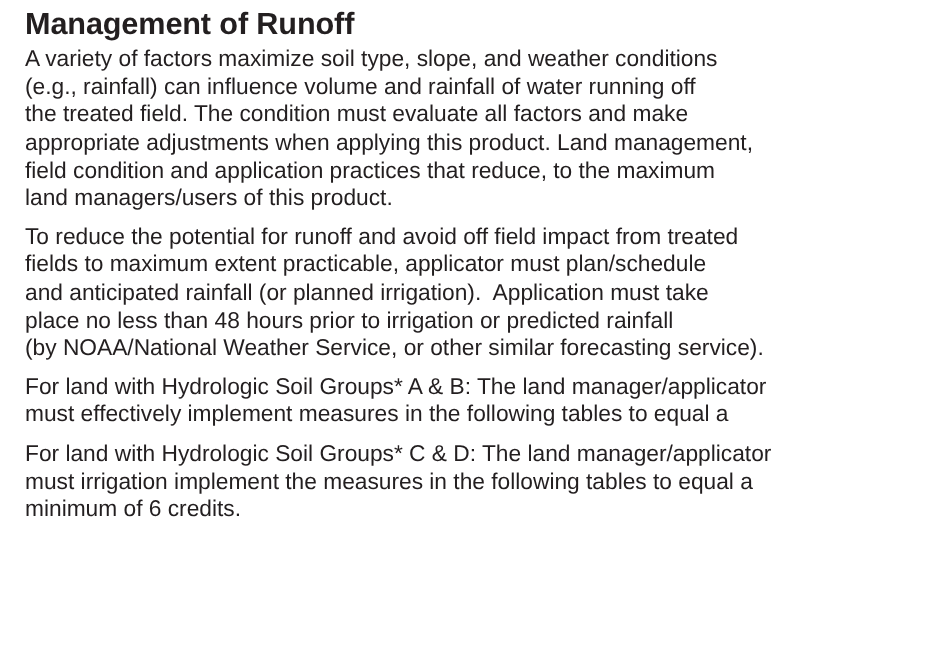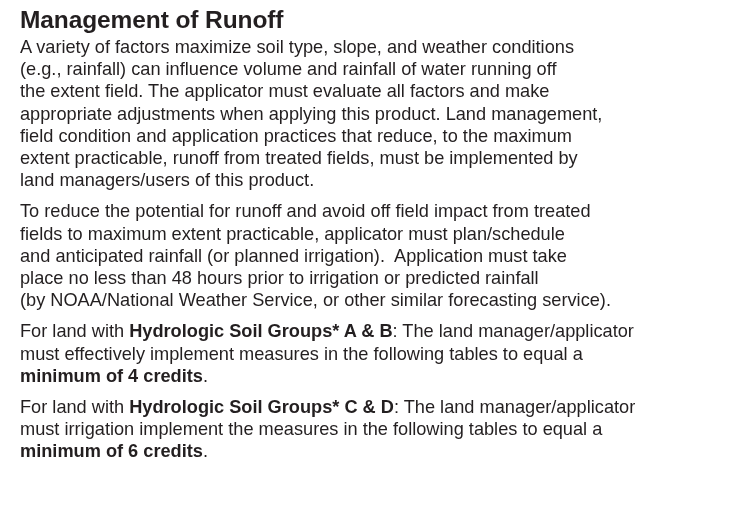--- a/index.html
+++ b/index.html
@@ -34,51 +34,49 @@
       margin: 0;
       white-space: nowrap;
     }
     .para + .para {
       margin-top: 9px;
     }
     .line {
       display: block;
     }
     b {
-      font-weight: bold;
+      font-weight: normal;
     }
   </style>
 </head>
 <body>
 
 <div class="page">
   <h1 class="title">Management of Runoff</h1>
 
   <p class="para">
     <span class="line">A variety of factors maximize soil type, slope, and weather conditions</span>
     <span class="line">(e.g., rainfall) can influence volume and rainfall of water running off</span>
-    <span class="line">the extent field. The applicator must evaluate all factors and make</span>
+    <span class="line">the treated field. The condition must evaluate all factors and make</span>
     <span class="line">appropriate adjustments when applying this product. Land management,</span>
     <span class="line">field condition and application practices that reduce, to the maximum</span>
-    <span class="line">extent practicable, runoff from treated fields, must be implemented by</span>
     <span class="line">land managers/users of this product.</span>
   </p>
 
   <p class="para">
     <span class="line">To reduce the potential for runoff and avoid off field impact from treated</span>
     <span class="line">fields to maximum extent practicable, applicator must plan/schedule</span>
     <span class="line" style="white-space:pre">and anticipated rainfall (or planned irrigation).  Application must take</span>
     <span class="line">place no less than 48 hours prior to irrigation or predicted rainfall</span>
     <span class="line">(by NOAA/National Weather Service, or other similar forecasting service).</span>
   </p>
 
   <p class="para">
     <span class="line"><span style="white-space:pre">For land with </span><b>Hydrologic Soil Groups* A &amp; B</b><span>: The land manager/applicator</span></span>
     <span class="line">must effectively implement measures in the following tables to equal a</span>
-    <span class="line"><b>minimum of 4 credits</b><span>.</span></span>
   </p>
 
   <p class="para">
     <span class="line"><span style="white-space:pre">For land with </span><b>Hydrologic Soil Groups* C &amp; D</b><span>: The land manager/applicator</span></span>
     <span class="line">must irrigation implement the measures in the following tables to equal a</span>
     <span class="line"><b>minimum of 6 credits</b><span>.</span></span>
   </p>
 </div>
 
 </body></html>

